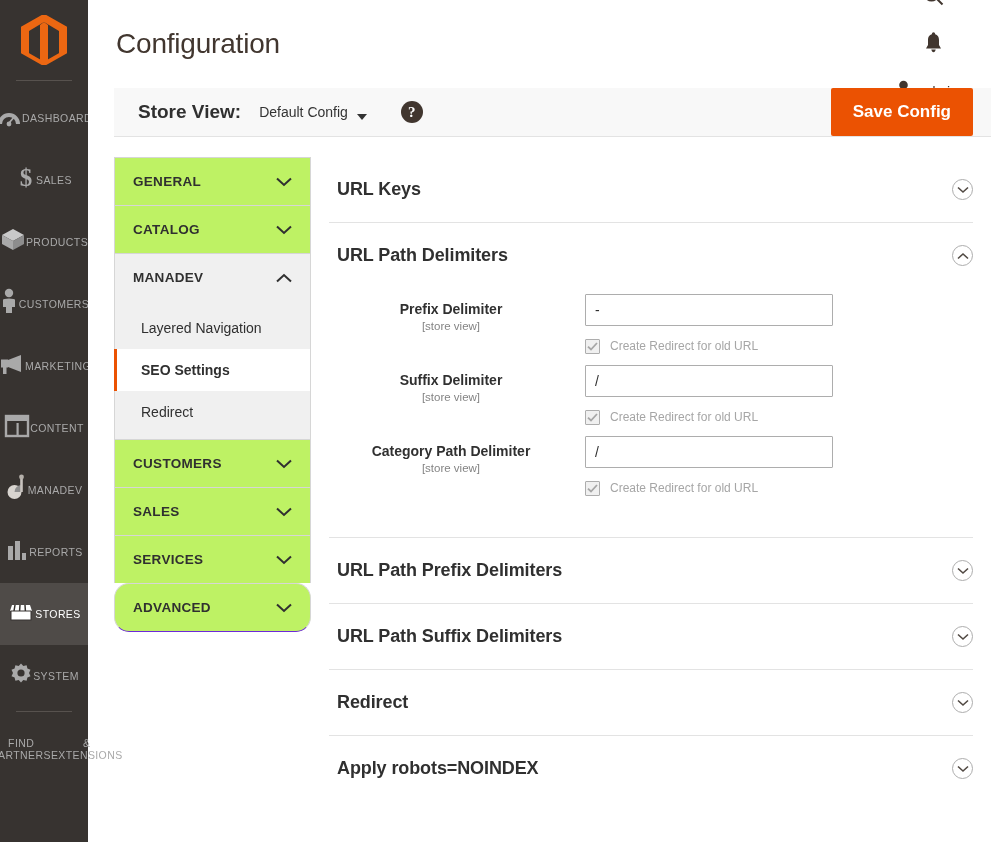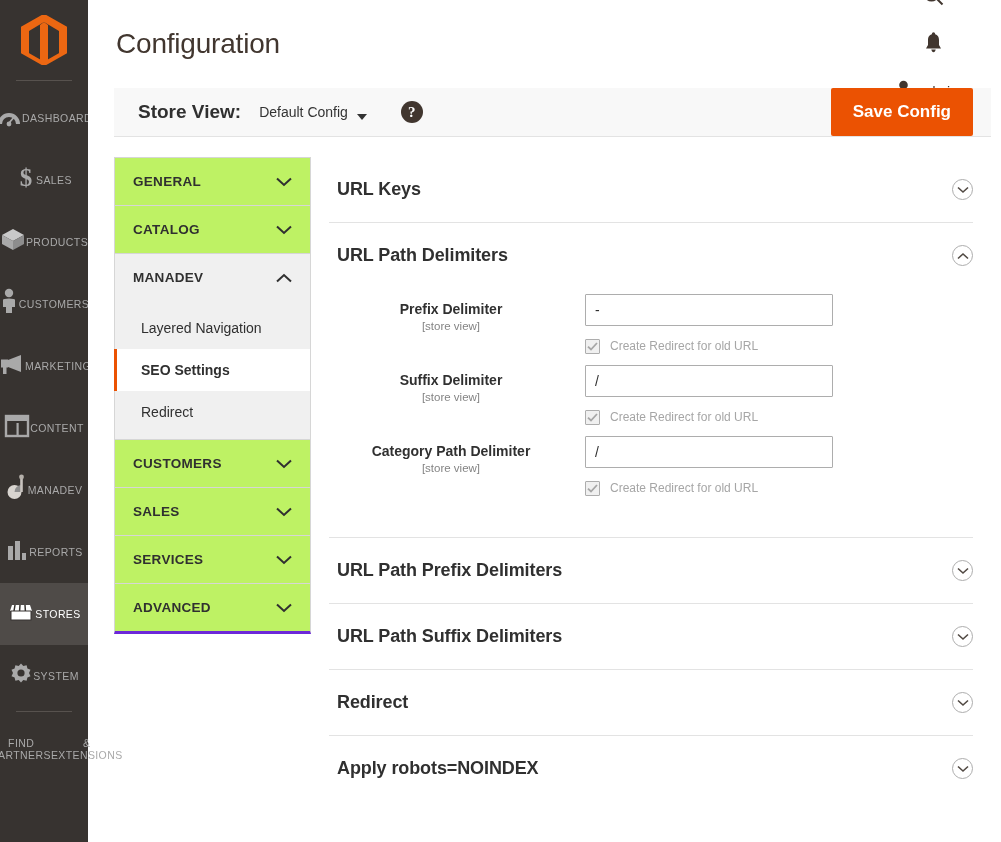--- a/index.html
+++ b/index.html
@@ -73,21 +73,21 @@
 
   
   .cfgbody { display: flex; padding: 20px 10px 0 26px; flex: 1; align-items: flex-start; }
 
   
   .cfgnav { width: 197px; flex: 0 0 197px; }
   .cfg-sec {
     background: #bef264; border: 1px solid #d6d6d6; border-bottom: none;
     padding: 16px 18px; display: flex; align-items: center; cursor: pointer;
   }
-  .cfg-sec:last-child { border-bottom: 3px solid #6d28d9; }
+  .cfg-sec:last-child { border-bottom: 1px solid #6d28d9; border-radius: 15px; }
   .cfg-sec.open { background: #f0f0f0; }
   .cfg-sec .stitle { font-size: 13.5px; font-weight: bold; color: #303030; letter-spacing: .3px; }
   .cfg-sec .chev { margin-left: auto; color: #333; display: flex; }
   .cfg-sublist { background: #f0f0f0; border-left: 1px solid #d6d6d6; border-right: 1px solid #d6d6d6; padding: 6px 0; }
   .cfg-sub {
     padding: 13px 18px 13px 24px; font-size: 14px; color: #303030; cursor: pointer;
     border-left: 3px solid transparent; margin-left: -1px;
   }
   .cfg-sub.current { background: #fff; border-left: 3px solid #eb5202; font-weight: bold; color: #303030; }
 

